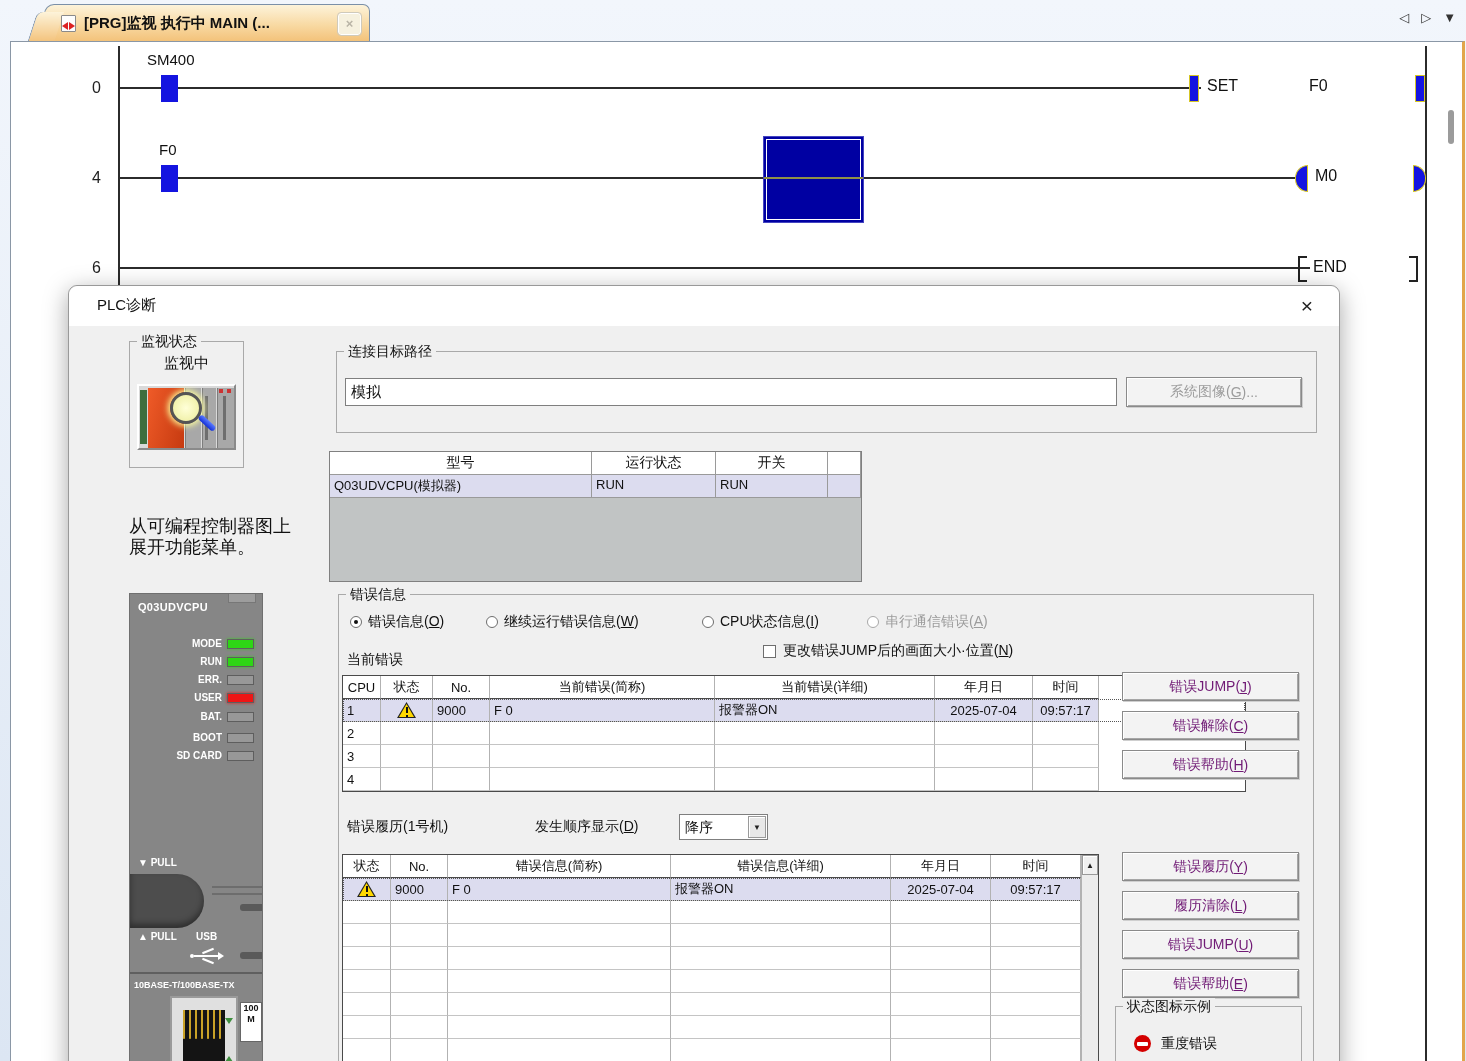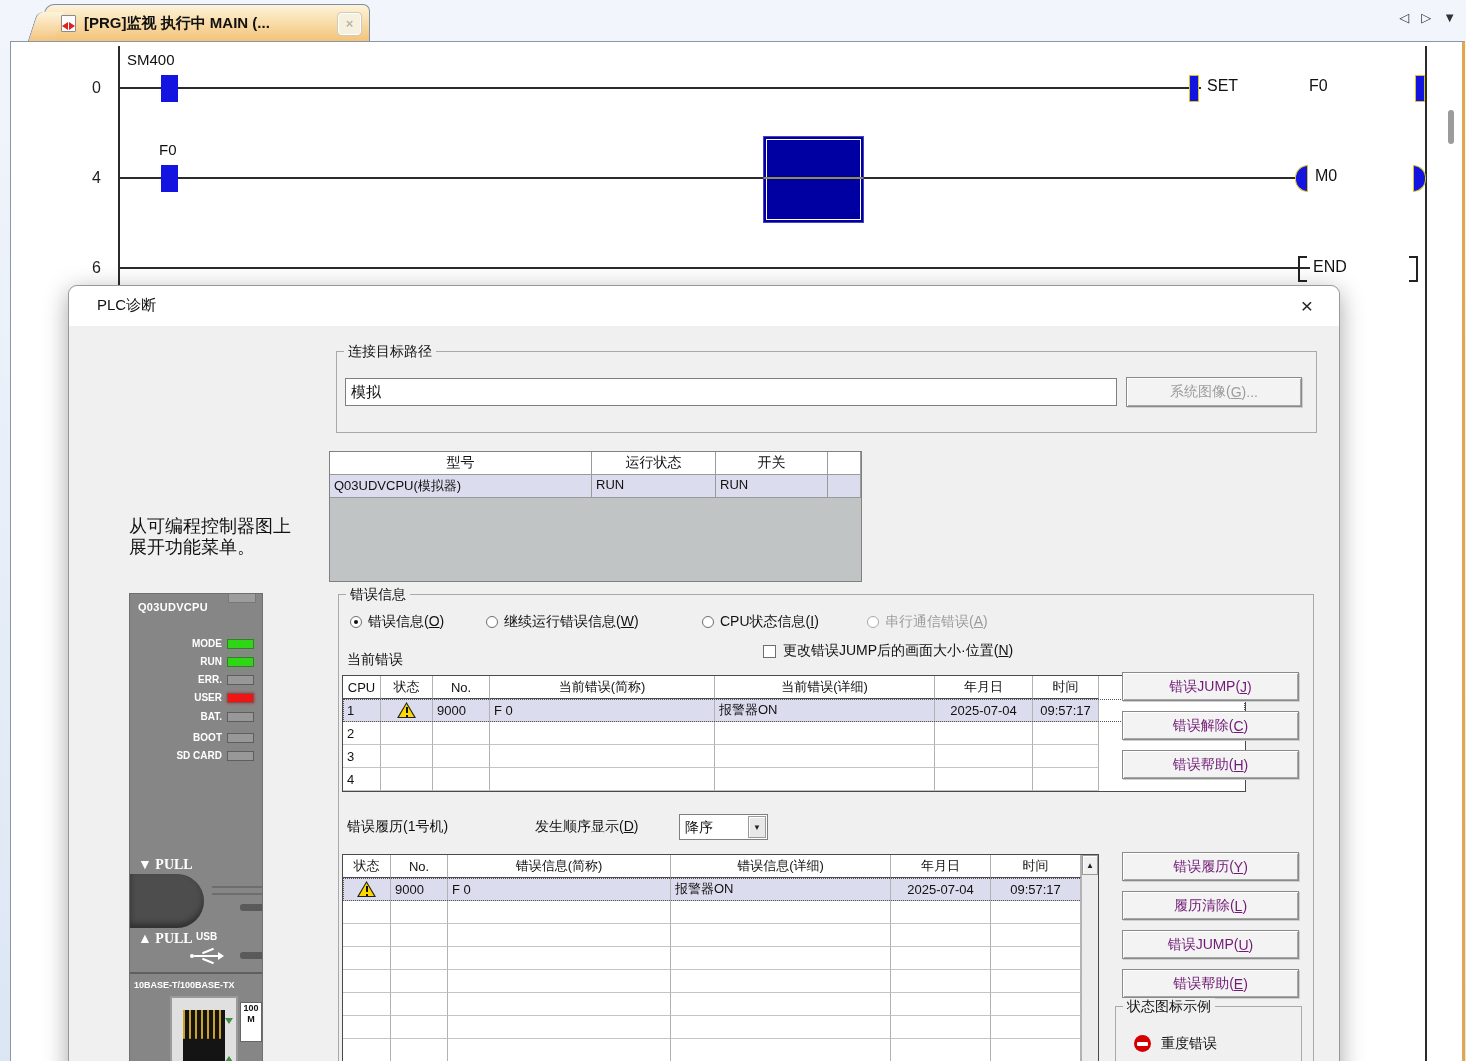--- a/index.html
+++ b/index.html
@@ -73,21 +73,21 @@
   
   .cpu { position:absolute; left:60px; top:307px; width:134px; height:500px; background:#868686; border:1px solid #6f6f6f; overflow:hidden; }
   .cpu .model { position:absolute; left:8px; top:7px; color:#fff; font-size:11px; font-weight:bold; letter-spacing:.3px; }
   .cpu .notch { position:absolute; right:6px; top:0; width:28px; height:9px; background:#9d9d9d; border:1px solid #777; border-top:none; }
   .ledrow { position:absolute; left:0; width:134px; height:12px; }
   .ledrow .ll { position:absolute; right:42px; top:0; color:#fff; font-size:10px; font-weight:bold; text-align:right; }
   .ledrow .led { position:absolute; right:10px; top:1px; width:27px; height:10px; border:1px solid #5e5e5e; }
   .led.on-green { background:#2ed615; box-shadow:0 0 3px #2ed615; }
   .led.on-red { background:#ef1515; box-shadow:0 0 3px #ef1515; }
   .led.off { background:#989898; }
-  .cpu .pull { position:absolute; color:#fff; font-size:14px; font-weight:bold;font-family:Liberation Serif, serif; }
+  .cpu .pull { position:absolute; color:#fff; font-size:10px; font-weight:bold; }
   .cpu .recess { position:absolute; left:0; top:280px; width:74px; height:54px; background:#4d4d4d; border-radius:0 28px 28px 0; box-shadow:inset 0 -4px 6px rgba(0,0,0,.4); }
   .cpu .vent { position:absolute; left:82px; width:52px; height:2px; background:#6d6d6d; }
   .cpu .slot { position:absolute; left:110px; width:24px; height:7px; background:#5a5a5a; border-radius:3px; }
   .cpu .usb-lab { position:absolute; left:66px; top:337px; color:#fff; font-size:10px; font-weight:bold; }
   .usbicon { position:absolute; left:58px; top:355px; width:36px; height:14px; }
   .usbicon .stem { position:absolute; left:6px; top:6px; width:26px; height:2px; background:#fff; }
   .usbicon .dot { position:absolute; left:2px; top:5px; width:4px; height:4px; background:#fff; border-radius:50%; }
   .usbicon .b1 { position:absolute; left:14px; top:1px; width:12px; height:2px; background:#fff; transform:rotate(-22deg); }
   .usbicon .b2 { position:absolute; left:14px; top:11px; width:12px; height:2px; background:#fff; transform:rotate(22deg); }
   .usbicon .arr { position:absolute; right:0; top:3px; width:0; height:0; border-top:4px solid transparent; border-bottom:4px solid transparent; border-left:6px solid #fff; }
@@ -176,21 +176,21 @@
       <span>▼</span>
     </div>
   </div>
 
   <div class="editor">
     <div class="rail" style="left:107px; top:4px; height:282px;"></div>
     <div class="rail" style="left:1414px; top:4px; height:1016px;"></div>
 
     <div class="stepnum" style="left:60px; top:37px;">0</div>
     <div class="wire" style="left:107px; top:45px; width:1083px;"></div>
-    <div class="llabel" style="left:116px; top:9px;">SM400</div>
+    <div class="llabel" style="left:136px; top:9px;">SM400</div>
     <div class="lcontact" style="left:150px; top:33px;"></div>
     <div class="bluebr" style="left:1178px; top:33px;"></div>
     <div class="lop" style="left:1196px; top:35px;">SET</div>
     <div class="lop" style="left:1298px; top:35px;">F0</div>
     <div class="bluebr" style="left:1404px; top:33px;"></div>
 
     <div class="stepnum" style="left:60px; top:127px;">4</div>
     <div class="wire" style="left:107px; top:135px; width:1190px;"></div>
     <div class="llabel" style="left:148px; top:99px;">F0</div>
     <div class="lcontact" style="left:150px; top:123px;"></div>
@@ -209,20 +209,37 @@
 
     <div class="vscroll-thumb"></div>
   </div>
 
   <div class="dialog">
     <div class="dlg-title">
       <span class="txt">PLC诊断</span>
       <span class="dlg-close">×</span>
     </div>
 
+    <div class="group" style="left:60px; top:55px; width:115px; height:127px;">
+      <span class="glabel">监视状态</span>
+      <div class="mon-status">监视中</div>
+      <div class="mon-img">
+        <div class="mi-green"></div>
+        <div class="mi-red"></div>
+        <div class="mi-mod" style="left:46px; width:16px;"></div>
+        <div class="mi-mod" style="left:63px; width:14px;"></div>
+        <div class="mi-mod" style="left:78px; width:17px;"></div>
+        <div class="mi-slot" style="left:66px; top:10px; height:44px;"></div>
+        <div class="mi-slot" style="left:84px; top:10px; height:44px;"></div>
+        <div class="mi-dot" style="left:80px; top:3px;"></div>
+        <div class="mi-dot" style="left:88px; top:3px;"></div>
+        <div class="mi-lens"></div>
+        <div class="mi-handle"></div>
+      </div>
+    </div>
 
     <div class="hint">
       <div>从可编程控制器图上</div>
       <div>展开功能菜单。</div>
     </div>
 
     <div class="cpu">
       <div class="notch"></div>
       <div class="model">Q03UDVCPU</div>
       <div class="ledrow" style="top:44px;">

